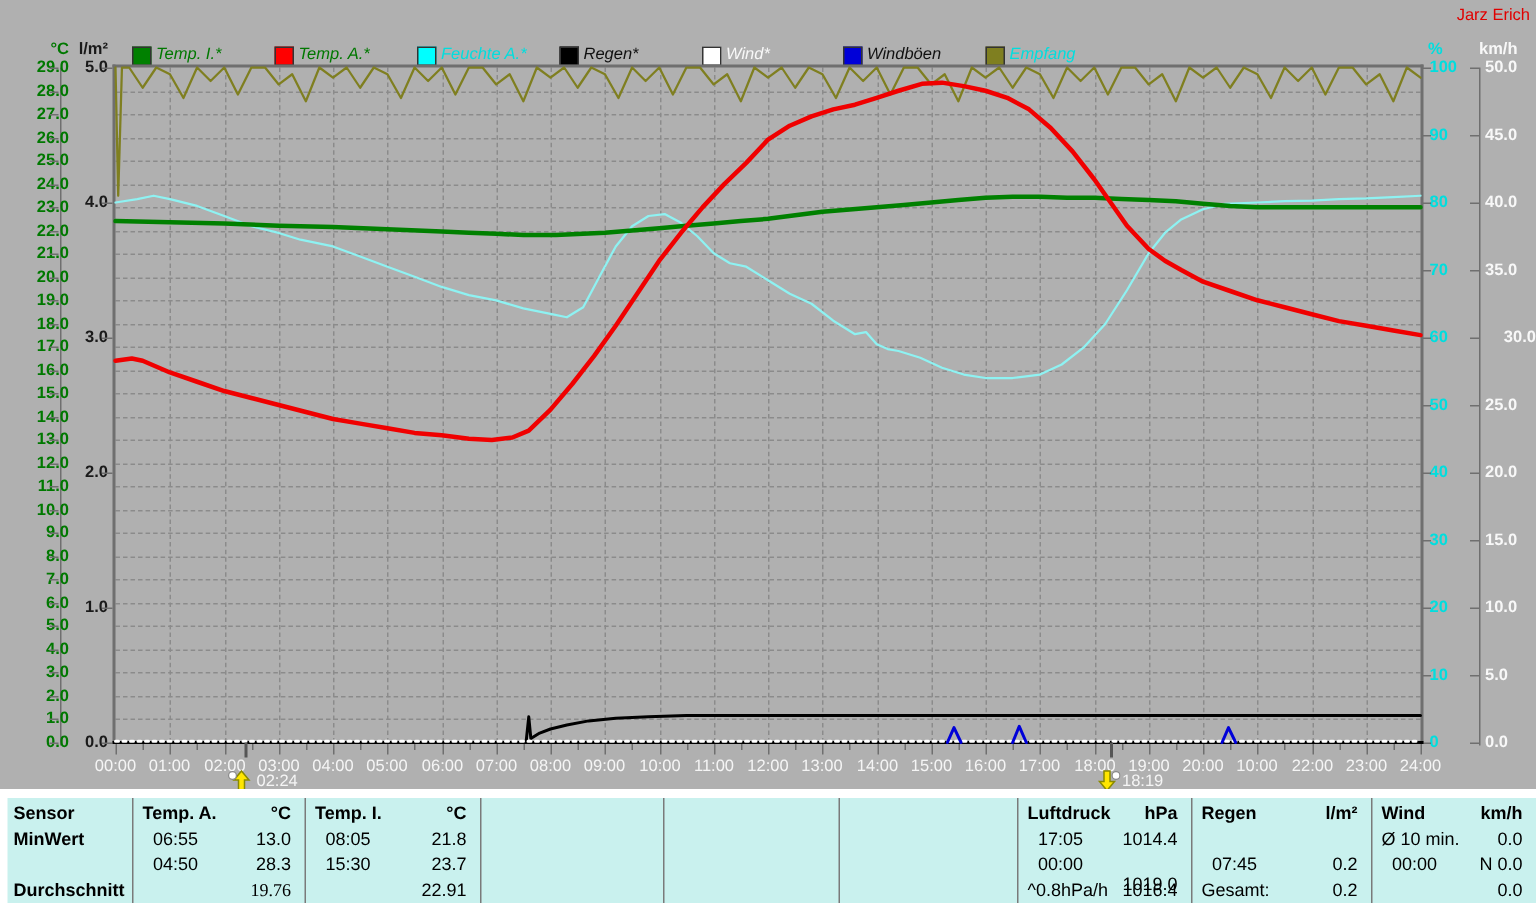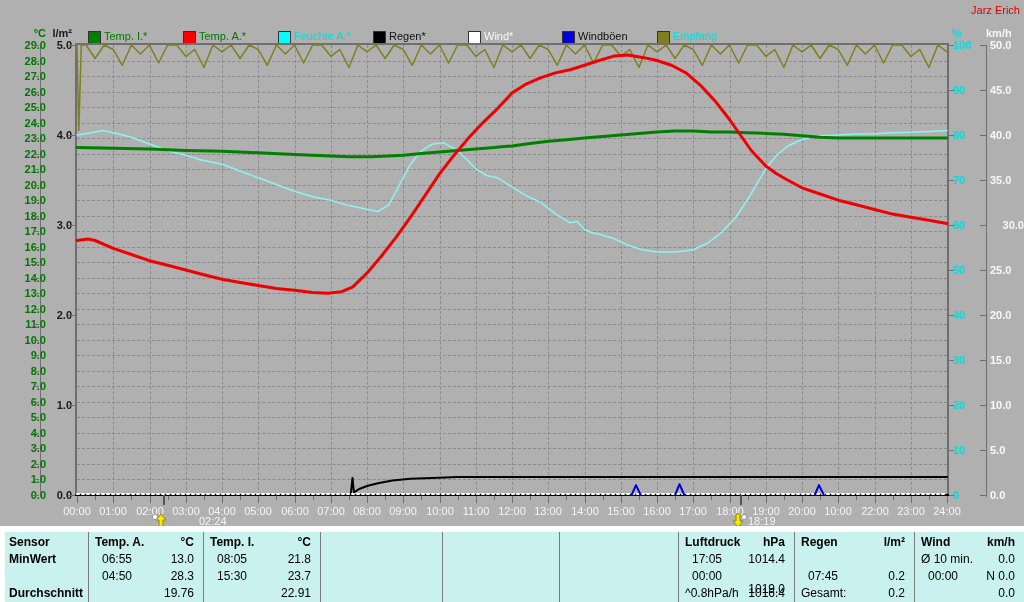--- a/index.html
+++ b/index.html
@@ -3,21 +3,21 @@
 <meta charset="utf-8">
 <style>
   html,body{margin:0;padding:0;width:1024px;height:602px;overflow:hidden;}
   body{font-family:"Liberation Sans", sans-serif;background:#b0b0b0;}
   .screen{position:absolute;left:0;top:0;width:1024px;height:602px;background:#b0b0b0;}
   .title{position:absolute;left:0;right:0;top:3px;text-align:center;color:#eaeaea;font-size:15px;letter-spacing:0.5px;}
   .user{position:absolute;right:4px;top:4px;color:#e00000;font-size:11px;}
   .unit-label{position:absolute;top:27px;font-size:11px;font-weight:bold;}
   .legend-item{position:absolute;top:29px;height:14px;font-size:11px;white-space:nowrap;}
   .legend-swatch{position:absolute;left:0;top:2px;width:11px;height:11px;border:1px solid #333;}
-  .legend-text{position:absolute;left:16px;top:1px;}
+  .legend-text{position:absolute;left:16px;top:1px;font-style:italic;}
   .plot-border{position:absolute;background:#6f6f6f;}
   .axis-line{position:absolute;width:1px;background:#6f6f6f;}
   .grid-h{position:absolute;height:0;border-top:1px dashed #8b8b8b;}
   .grid-v{position:absolute;width:0;border-left:1px dashed #8b8b8b;}
   .ylab{position:absolute;height:12px;line-height:12px;font-size:11px;font-weight:bold;}
   .tick{position:absolute;background:#6f6f6f;}
   .xlab{position:absolute;width:44px;text-align:center;color:#f5f5f5;font-size:11px;}
   .bottom-axis{position:absolute;background:#000;}
   .marker-label{position:absolute;color:#f5f5f5;font-size:11px;}
   .marker-tick{position:absolute;width:2px;background:#555;}
@@ -330,21 +330,21 @@
       <div class="tick" style="left: 856px; top: 496px; width: 1px; height: 4px;"></div>
       <div class="tick" style="left: 893px; top: 496px; width: 1px; height: 4px;"></div>
       <div class="tick" style="left: 929px; top: 496px; width: 1px; height: 4px;"></div>
     </div>
   <div id="markers">
       <div class="marker-tick" style="left: 163px; top: 495px; height: 10px;"></div>
       <svg width="18" height="16" style="position: absolute; left: 152px; top: 513px;">
         <path d="M9 1 L14 7 L11 7 L11 14 L7 14 L7 7 L4 7 Z" fill="#ffe600" stroke="#8a8a00" stroke-width="1"></path>
         <circle cx="3" cy="4" r="2.6" fill="#ffffff" stroke="#888" stroke-width="0.8"></circle>
       </svg>
-      <div class="marker-label" style="left: 171px; top: 515px; margin-left: 28px;">02:24</div>
+      <div class="marker-label" style="left: 171px; top: 515px;">02:24</div>
       <div class="marker-tick" style="left: 740px; top: 495px; height: 10px;"></div>
       <svg width="18" height="16" style="position: absolute; left: 729px; top: 513px;">
         <path d="M7 1 L11 1 L11 8 L14 8 L9 14 L4 8 L7 8 Z" fill="#ffe600" stroke="#8a8a00" stroke-width="1"></path>
         <circle cx="15" cy="4" r="2.6" fill="#ffffff" stroke="#888" stroke-width="0.8"></circle>
       </svg>
       <div class="marker-label" style="left: 748px; top: 515px;">18:19</div>
     </div>
   <div id="stats">
       <div class="table-white"></div>
       <div class="table-cyan"></div>
@@ -359,21 +359,21 @@
       <div class="tcell bold" style="left: 9px; top: 535px; width: 76px; text-align: left;">Sensor</div>
       <div class="tcell bold" style="left: 9px; top: 552px; width: 76px; text-align: left;">MinWert</div>
       <div class="tcell bold" style="left: 9px; top: 569px; width: 76px; text-align: left; margin-top: 48px;">MaxWert</div>
       <div class="tcell bold" style="left: 9px; top: 586px; width: 76px; text-align: left;">Durchschnitt</div>
       <div class="tcell bold" style="left: 95px; top: 535px; width: 101px; text-align: left;">Temp. A.</div>
       <div class="tcell bold" style="left: 95px; top: 535px; width: 99px; text-align: right;">°C</div>
       <div class="tcell" style="left: 102px; top: 552px; width: 95px; text-align: left;">06:55</div>
       <div class="tcell" style="left: 95px; top: 552px; width: 99px; text-align: right;">13.0</div>
       <div class="tcell" style="left: 102px; top: 569px; width: 95px; text-align: left;">04:50</div>
       <div class="tcell" style="left: 95px; top: 569px; width: 99px; text-align: right;">28.3</div>
-      <div class="tcell" style="left: 95px; top: 586px; width: 99px; text-align: right;">19.76</div>
+      <div class="tcell" style="left: 95px; top: 586px; width: 99px; text-align: right; font-family: Liberation Serif, serif;">19.76</div>
       <div class="tcell bold" style="left: 210px; top: 535px; width: 103px; text-align: left;">Temp. I.</div>
       <div class="tcell bold" style="left: 210px; top: 535px; width: 101px; text-align: right;">°C</div>
       <div class="tcell" style="left: 217px; top: 552px; width: 97px; text-align: left;">08:05</div>
       <div class="tcell" style="left: 210px; top: 552px; width: 101px; text-align: right;">21.8</div>
       <div class="tcell" style="left: 217px; top: 569px; width: 97px; text-align: left;">15:30</div>
       <div class="tcell" style="left: 210px; top: 569px; width: 101px; text-align: right;">23.7</div>
       <div class="tcell" style="left: 210px; top: 586px; width: 101px; text-align: right;">22.91</div>
       <div class="tcell bold" style="left: 685px; top: 535px; width: 102px; text-align: left;">Luftdruck</div>
       <div class="tcell bold" style="left: 685px; top: 535px; width: 100px; text-align: right;">hPa</div>
       <div class="tcell" style="left: 692px; top: 552px; width: 96px; text-align: left;">17:05</div>

